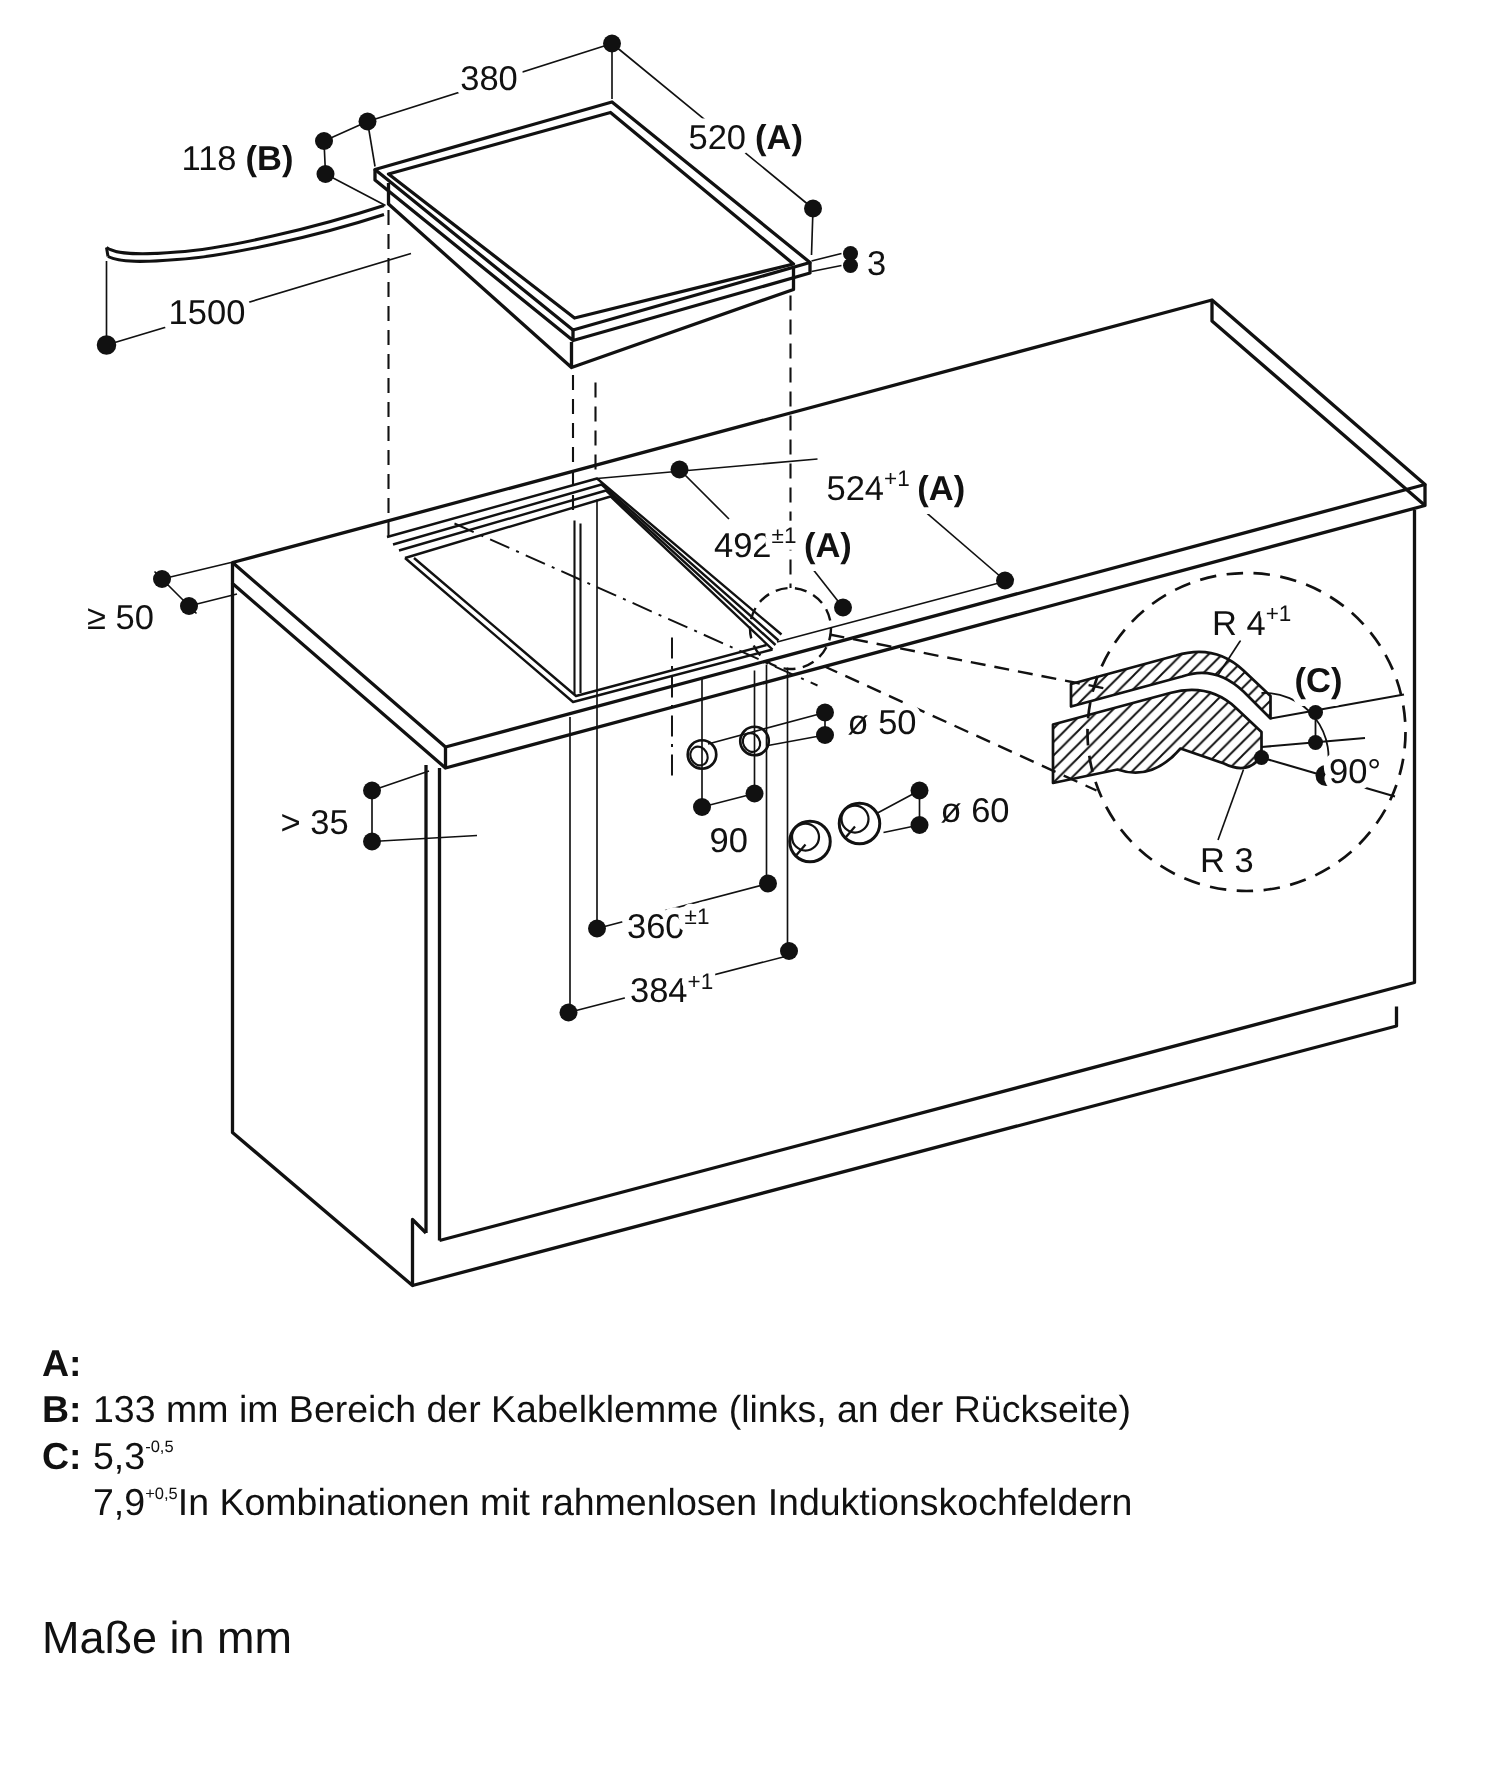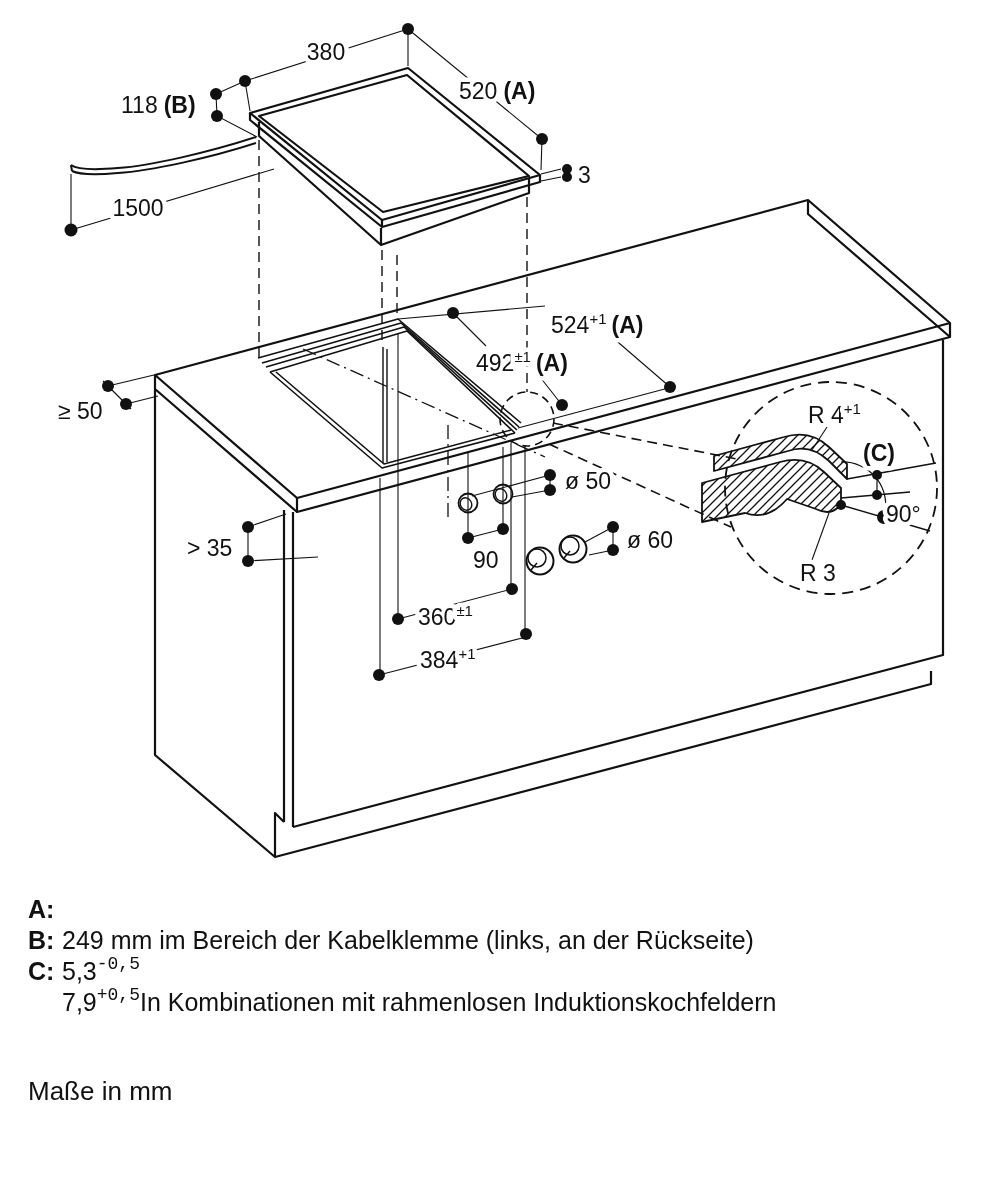--- a/index.html
+++ b/index.html
@@ -6,22 +6,22 @@
   .page{position:relative;width:1000px;height:1181px;background:#fff;overflow:hidden;
         font-family:"Liberation Sans",sans-serif;color:#111;}
   svg text{font-family:"Liberation Sans",sans-serif;font-size:23px;fill:#111;}
   svg text.halo{paint-order:stroke;stroke:#fff;stroke-width:9px;stroke-linejoin:round;}
   svg tspan.sup{font-size:15px;}
   svg tspan.b, svg text.b{font-weight:bold;}
   .notes{position:absolute;left:28px;top:894px;width:950px;font-size:25px;line-height:31px;}
   .note-row{display:flex;align-items:flex-start;}
   .note-label{font-weight:bold;width:34px;flex:0 0 34px;}
   .note-text{flex:1;}
-  .note-text sup{font-size:18px;position:relative;top:-2px;vertical-align:super;line-height:0;font-family:Liberation Mono, monospace;}
-  .footer{position:absolute;left:28px;top:1076px;font-size:26px;text-align:center;}
+  .note-text sup{font-size:11px;position:relative;top:-2px;vertical-align:super;line-height:0;}
+  .footer{position:absolute;left:28px;top:1076px;font-size:30px;text-align:center;}
 </style>
 </head>
 <body>
 
 <div class="page">
 
 <svg width="1000" height="880" viewBox="0 0 1000 880">
   <defs>
     <pattern id="hatch" patternUnits="userSpaceOnUse" width="9" height="9">
       <path d="M0,9 L9,0 M-2,2 L2,-2 M7,11 L11,7" stroke="#111" stroke-width="1.3" fill="none"></path>
@@ -203,21 +203,21 @@
 </svg>
 
 
 <div class="notes">
   <div class="note-row">
     <span class="note-label">A:</span>
     <span class="note-text"><br></span>
   </div>
   <div class="note-row">
     <span class="note-label">B:</span>
-    <span class="note-text">249 mm im Bereich der Kabelklemme (links, an der Rückseite)</span>
+    <span class="note-text">133 mm im Bereich der Kabelklemme (links, an der Rückseite)</span>
   </div>
   <div class="note-row">
     <span class="note-label">C:</span>
     <span class="note-text"><span>5,3</span><sup>-0,5</sup><br><span>7,9</span><sup>+0,5</sup><span>In Kombinationen mit rahmenlosen Induktionskochfeldern</span></span>
   </div>
 </div>
 
 <div class="footer">Maße in mm</div>
 
 </div>

